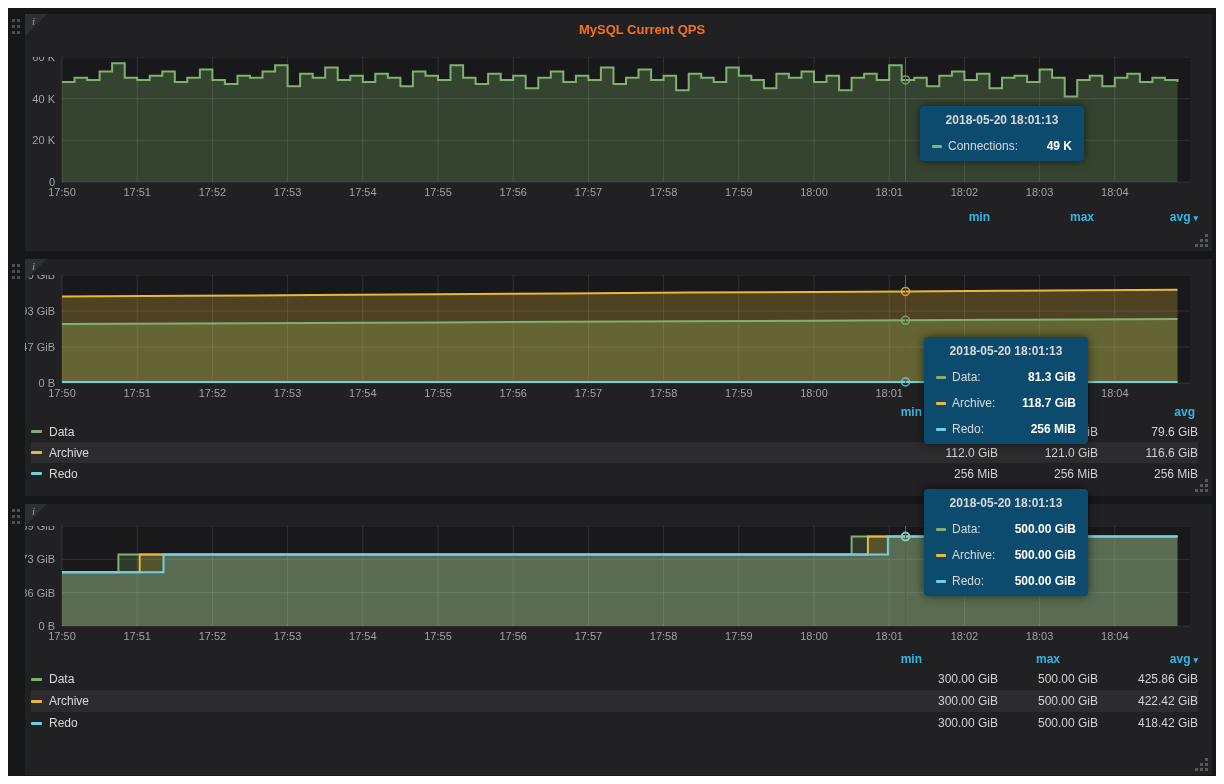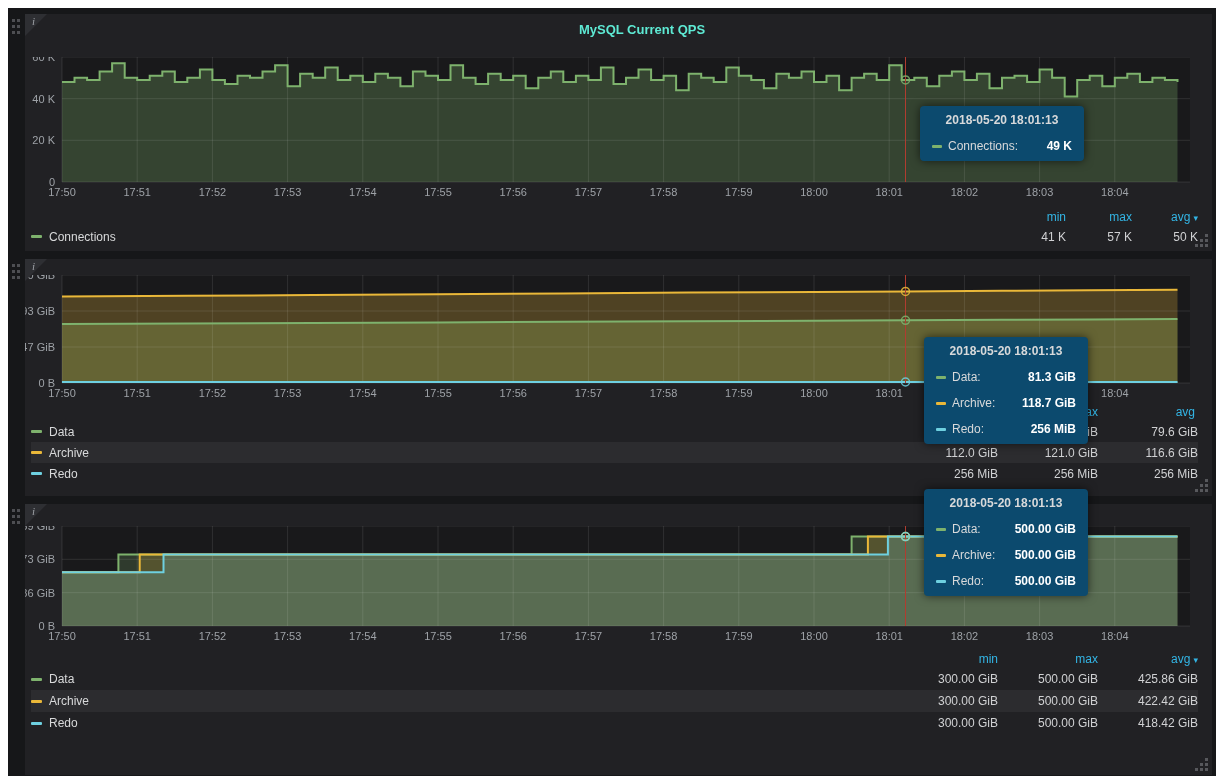--- a/index.html
+++ b/index.html
@@ -10,40 +10,40 @@
   .dashboard{
     position:absolute;left:8px;top:8px;width:1208px;height:768px;
     background:#161719;box-sizing:border-box;padding:6px 0 0 17px;
   }
   .panel{
     position:relative;width:1187px;background:#212124;margin-bottom:8px;
     box-sizing:border-box;padding-top:6px;
   }
   .p1{height:237px}.p2{height:237px}.p3{height:271px}
   .panel-title{
-    height:20px;line-height:20px;text-align:center;color:#5eead4;
+    height:20px;line-height:20px;text-align:center;color:#f97316;
     font-weight:bold;font-size:13px;cursor:pointer;margin-left:47px;
   }
   .corner{position:absolute;top:0;left:0;width:0;height:0;
     border-top:22px solid #2e2f33;border-right:22px solid transparent;}
   .info-i{position:absolute;top:1px;left:7px;color:#9fa3a8;font-size:11px;
     font-style:italic;font-family:"Liberation Serif",serif;cursor:pointer;}
   .row-handle{position:absolute;left:-13px;top:5px;width:3px;height:3px;background:#4d4e52;
     box-shadow:5px 0 0 #4d4e52,0 6px 0 #4d4e52,5px 6px 0 #4d4e52,0 12px 0 #4d4e52,5px 12px 0 #4d4e52;
     cursor:move;}
   .resize-handle{position:absolute;right:4px;bottom:4px;width:3px;height:3px;background:#57585c;
     box-shadow:-5px 0 0 #57585c,-10px 0 0 #57585c,0 -5px 0 #57585c,-5px -5px 0 #57585c,0 -10px 0 #57585c;
     cursor:se-resize;}
   svg{display:block}
   .legend{display:flex;flex-direction:column;padding:0 14px 0 6px;
     font-size:12px;color:#d8d9da;}
   .legend{margin-top:8px}
   .p2 .legend{margin-top:2px}
   .p3 .legend{margin-top:6px}
-  .legend-header{display:flex;height:18px;align-items:center;font-weight:normal;color:#33B5E5;}
+  .legend-header{display:flex;height:18px;align-items:center;font-weight:bold;color:#33B5E5;gap:38px;}
   .l-spacer{flex:1}
   .col{text-align:right;}
   .p1 .col{width:66px}
   .p2 .col,.p3 .col{width:100px}
   .legend-header .col{cursor:pointer}
   .caret{font-size:9px;margin-left:3px;color:#33B5E5;}
   .legend-row{display:flex;align-items:center;height:21px;}
   .p3 .legend-row{height:22px}
   .legend-row.striped{background:rgba(255,255,255,0.05);}
   .legend-row .col{color:#d0d1d3;}
@@ -117,28 +117,20 @@
           <text x="1014.6" y="139" text-anchor="middle">18:03</text>
           <text x="1089.8" y="139" text-anchor="middle">18:04</text>
         </g>
       </svg>
     <div class="legend">
       <div class="legend-header">
         <span class="l-spacer"></span>
         <span class="col">min</span>
         <span class="col">max</span>
         <span class="col"><span>avg</span><span class="caret">▾</span></span>
-      </div>
-      <div class="legend-row">
-        <span class="dash" style="background: rgb(126, 178, 109);"></span>
-        <span class="series-label">Connections</span>
-        <span class="l-spacer"></span>
-        <span class="col">41 K</span>
-        <span class="col">57 K</span>
-        <span class="col">50 K</span>
       </div>
     </div>
     <span class="resize-handle"></span>
   </div>
 
   <div class="panel p2">
     <span class="row-handle"></span>
     <div class="corner"></div>
     <span class="info-i">i</span>
     <div style="height:10px"></div>

